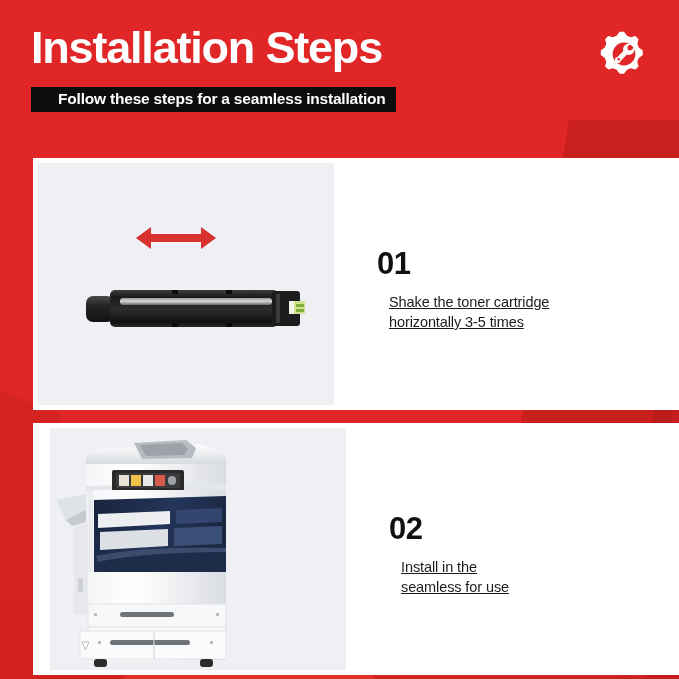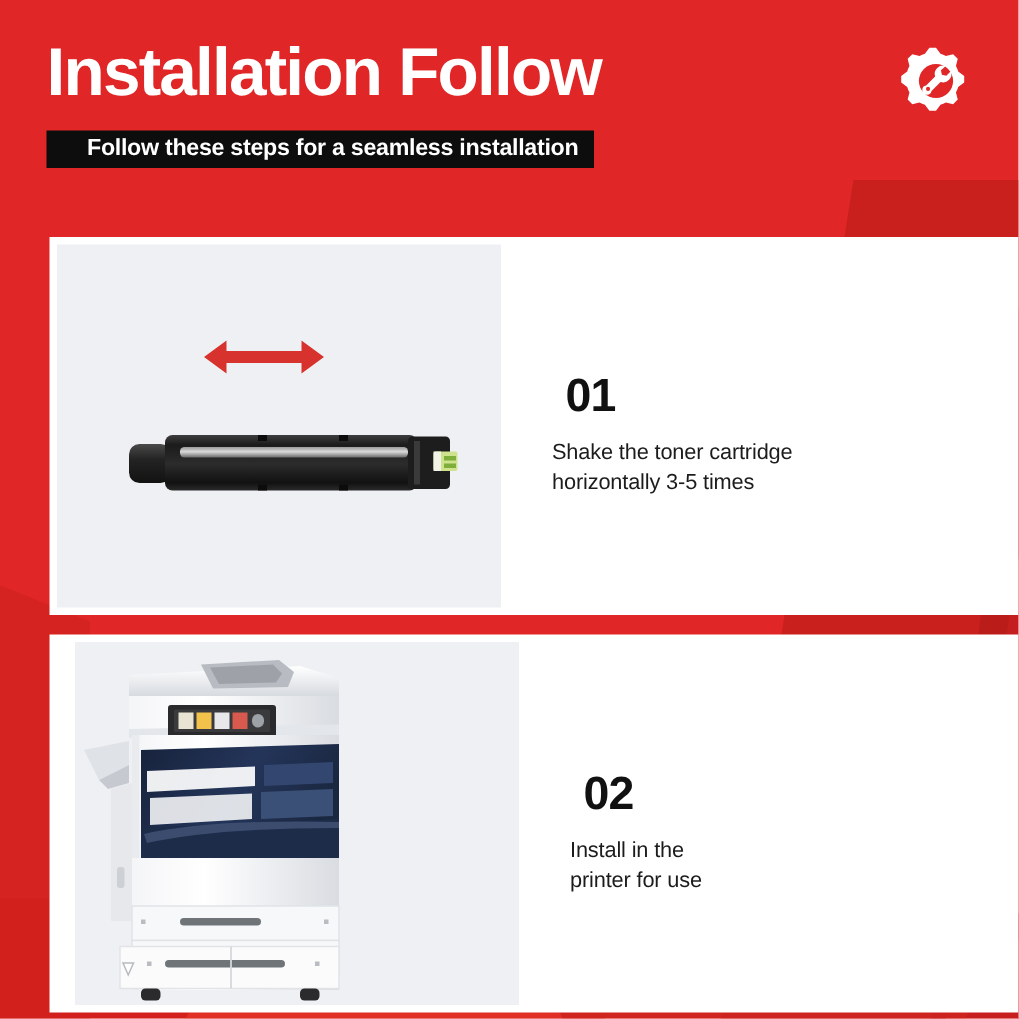--- a/index.html
+++ b/index.html
@@ -171,27 +171,28 @@
     z-index: -1;
   }
   .step-num-inner {
     position: relative;
     z-index: 2;
     background: transparent;
   }
   .step-desc {
     position: absolute;
     top: 134px;
-    left: 34px;
+    left: 55px;
     font-size: 14.5px;
     line-height: 20px;
     color: #1c1c1c;
     width: 240px;
     letter-spacing: -0.1px;
     white-space: pre-line;
+    text-decoration: underline;
   }
 
   
   .toner-stage {
     position: absolute;
     left: 0; top: 0; right: 0; bottom: 0;
   }
   .arrow-grp { position: absolute; left: 98px; top: 62px; }
   .toner-body {
     position: absolute;
@@ -217,21 +218,21 @@
   <div class="bg-layer">
     <div class="bg-diag-right"></div>
     <div class="bg-diag-right2"></div>
     <div class="bg-diag-left"></div>
     <div class="bg-diag-bottom"></div>
     <div class="bg-diag-bottom2"></div>
     <div class="bg-diag-bottom3"></div>
   </div>
 
   <div class="header">
-    <div class="title">Installation Follow</div>
+    <div class="title">Installation Steps</div>
     <div class="subtitle-bar">Follow these steps for a seamless installation</div>
     <div class="gear-wrap">
       <svg class="ill-svg" width="48" height="48" viewBox="0 0 48 48">
         <path fill="#ffffff" d="M24 1.8l3.0 4.0a19.0 19.0 0 0 1 3.6 1.5l4.8-1.2 3.1 3.1-1.2 4.8a19 19 0 0 1 1.5 3.6l4.0 3.0v4.4l-4.0 3.0a19 19 0 0 1-1.5 3.6l1.2 4.8-3.1 3.1-4.8-1.2a19 19 0 0 1-3.6 1.5l-3.0 4.0h-4.4l-3.0-4.0a19 19 0 0 1-3.6-1.5l-4.8 1.2-3.1-3.1 1.2-4.8a19 19 0 0 1-1.5-3.6l-4.0-3.0v-4.4l4.0-3.0a19 19 0 0 1 1.5-3.6l-1.2-4.8 3.1-3.1 4.8 1.2a19 19 0 0 1 3.6-1.5l3.0-4.0z"></path>
         <circle cx="24" cy="24" r="11.4" fill="#e02626"></circle>
         <path fill="#ffffff" d="M30.6 14.0a5.6 5.6 0 0 0-7.2 7.0l-6.0 6.0a3.1 3.1 0 1 0 3.6 3.6l6.0-6.0a5.6 5.6 0 0 0 7.0-7.2l-3.1 3.1-3.0-0.6-0.6-3.0 3.3-2.9zm-11.9 16.6a1.35 1.35 0 1 1 0-2.7 1.35 1.35 0 0 1 0 2.7z"></path>
       </svg>
     </div>
   </div>
 
@@ -373,17 +374,17 @@
           <rect x="44" y="231" width="13" height="8" rx="3" fill="#2b2b2d"></rect>
           <rect x="150" y="231" width="13" height="8" rx="3" fill="#2b2b2d"></rect>
         </svg>
       </div>
     </div>
     <div class="card-text-pane">
       <div class="step-num">
         <span class="step-num-inner">02</span>
       </div>
       <div class="step-desc">Install in the
-printer for use</div>
+seamless for use</div>
     </div>
   </div>
 
 </div>
 
 </body></html>

